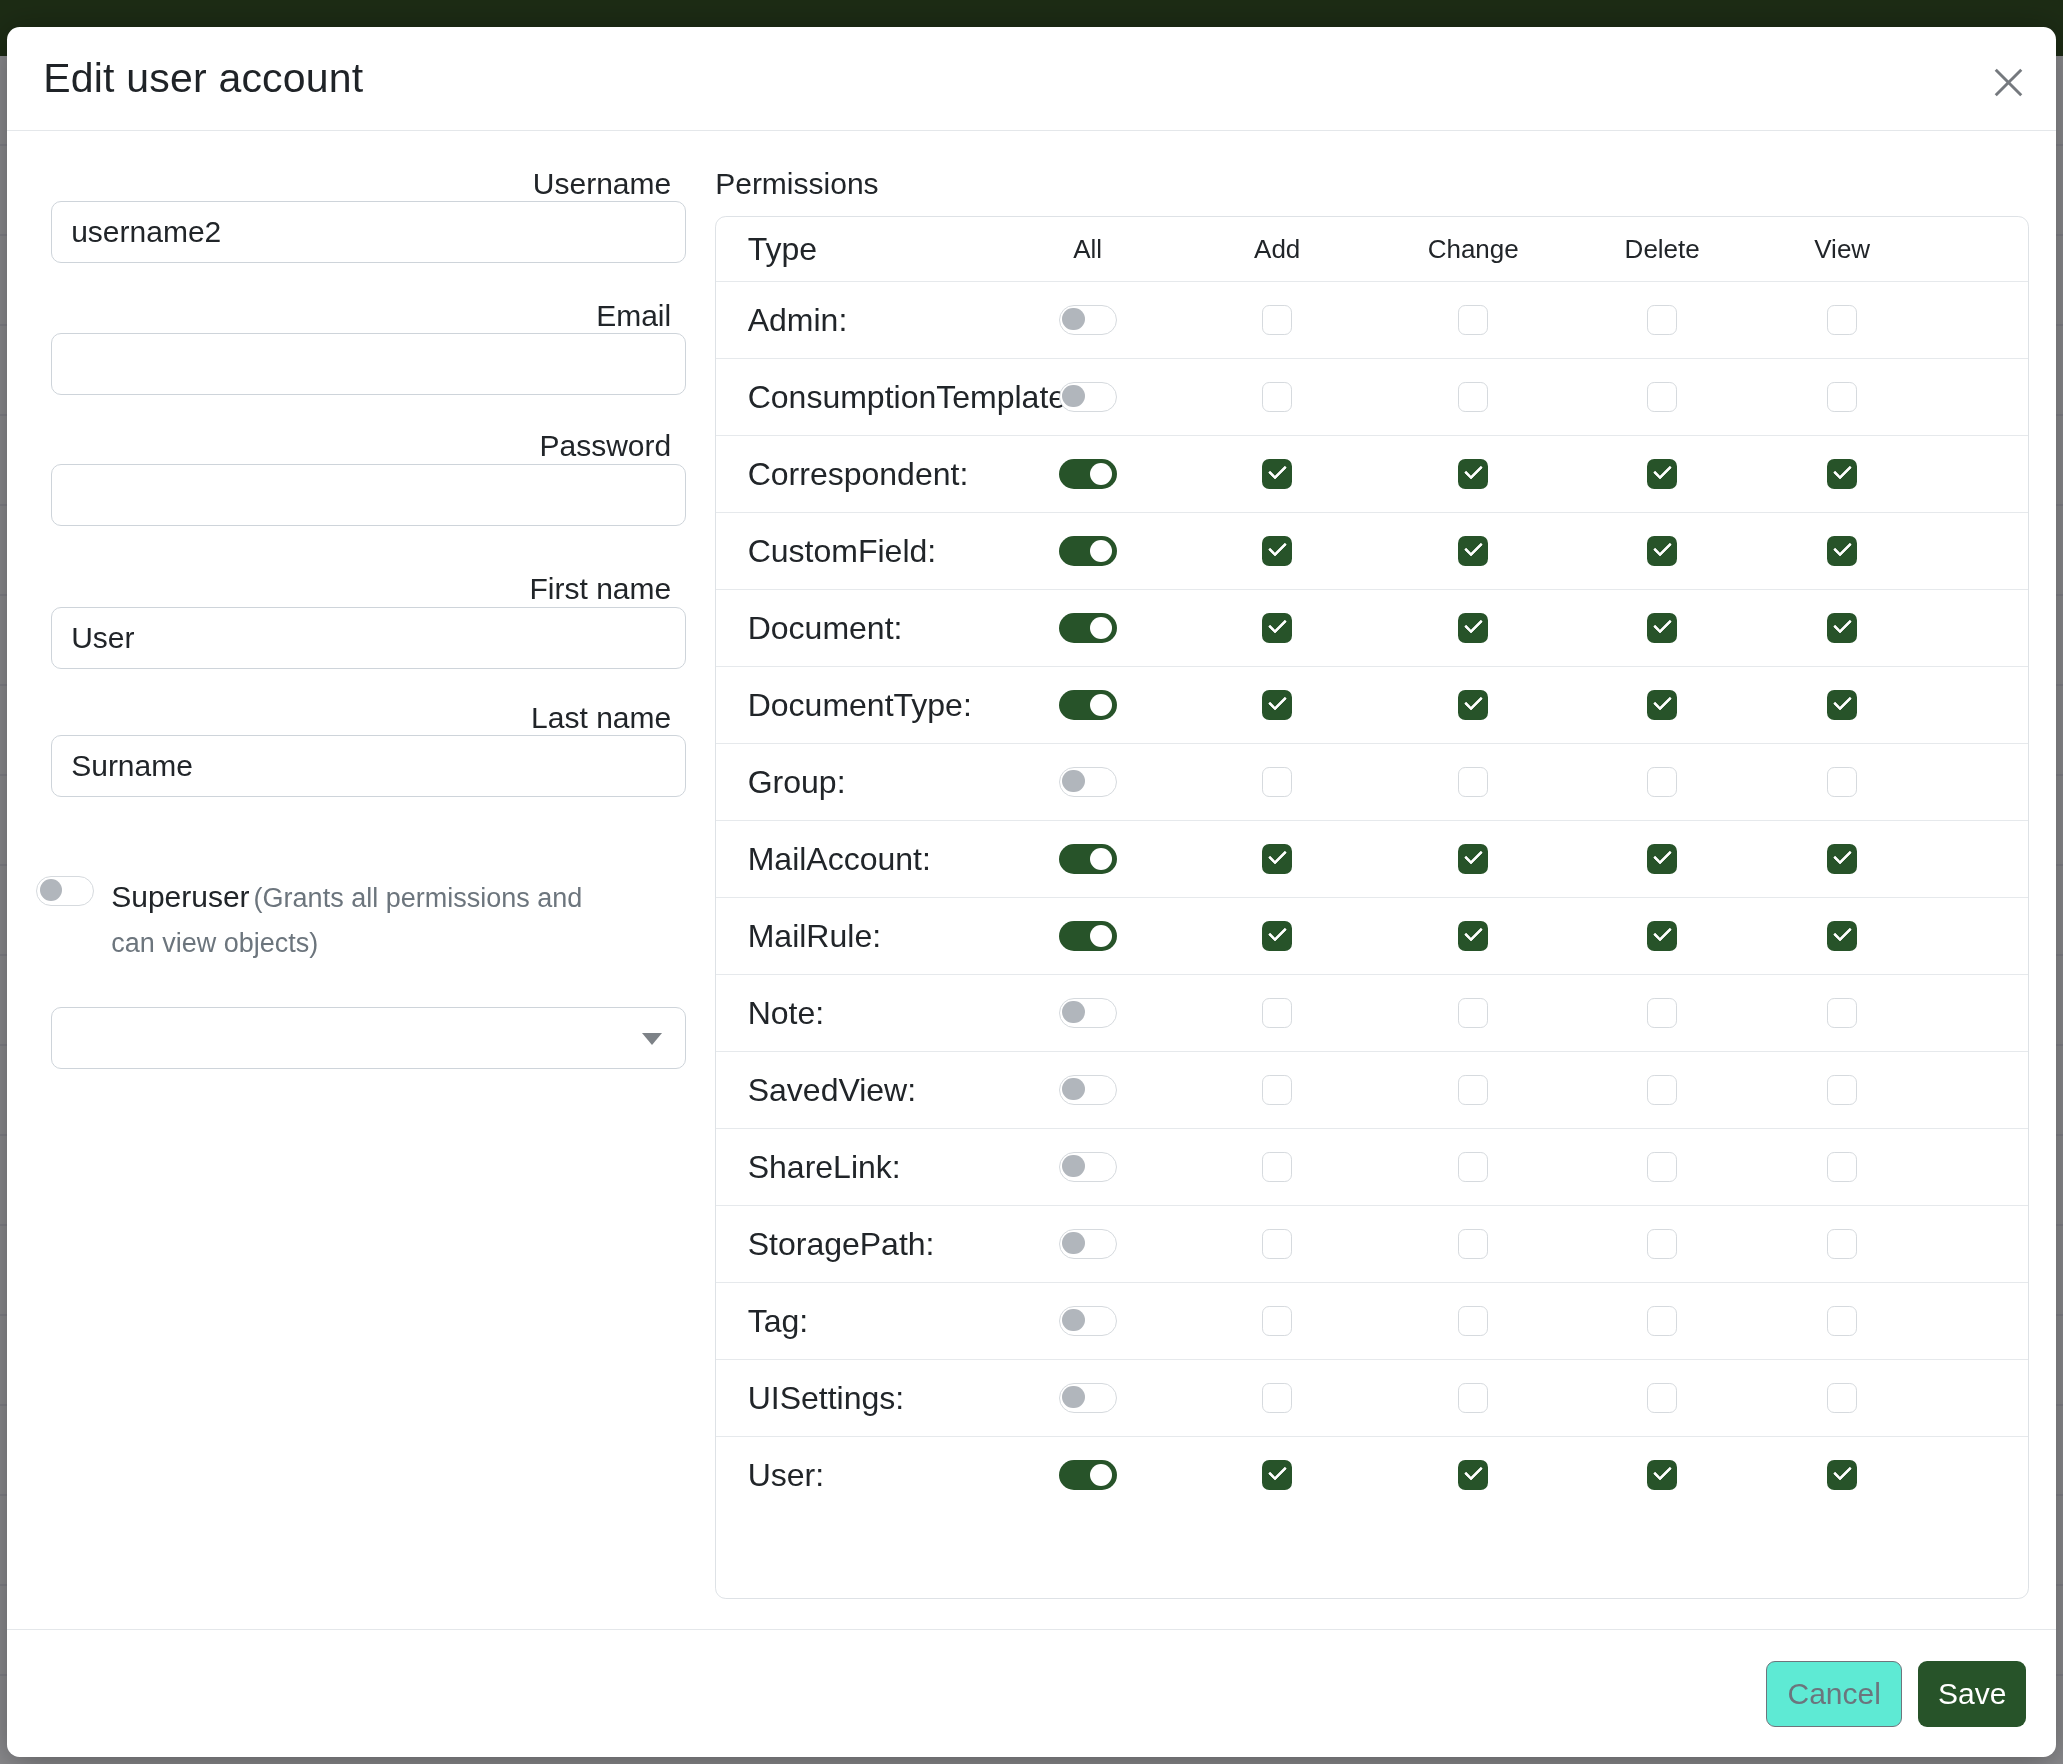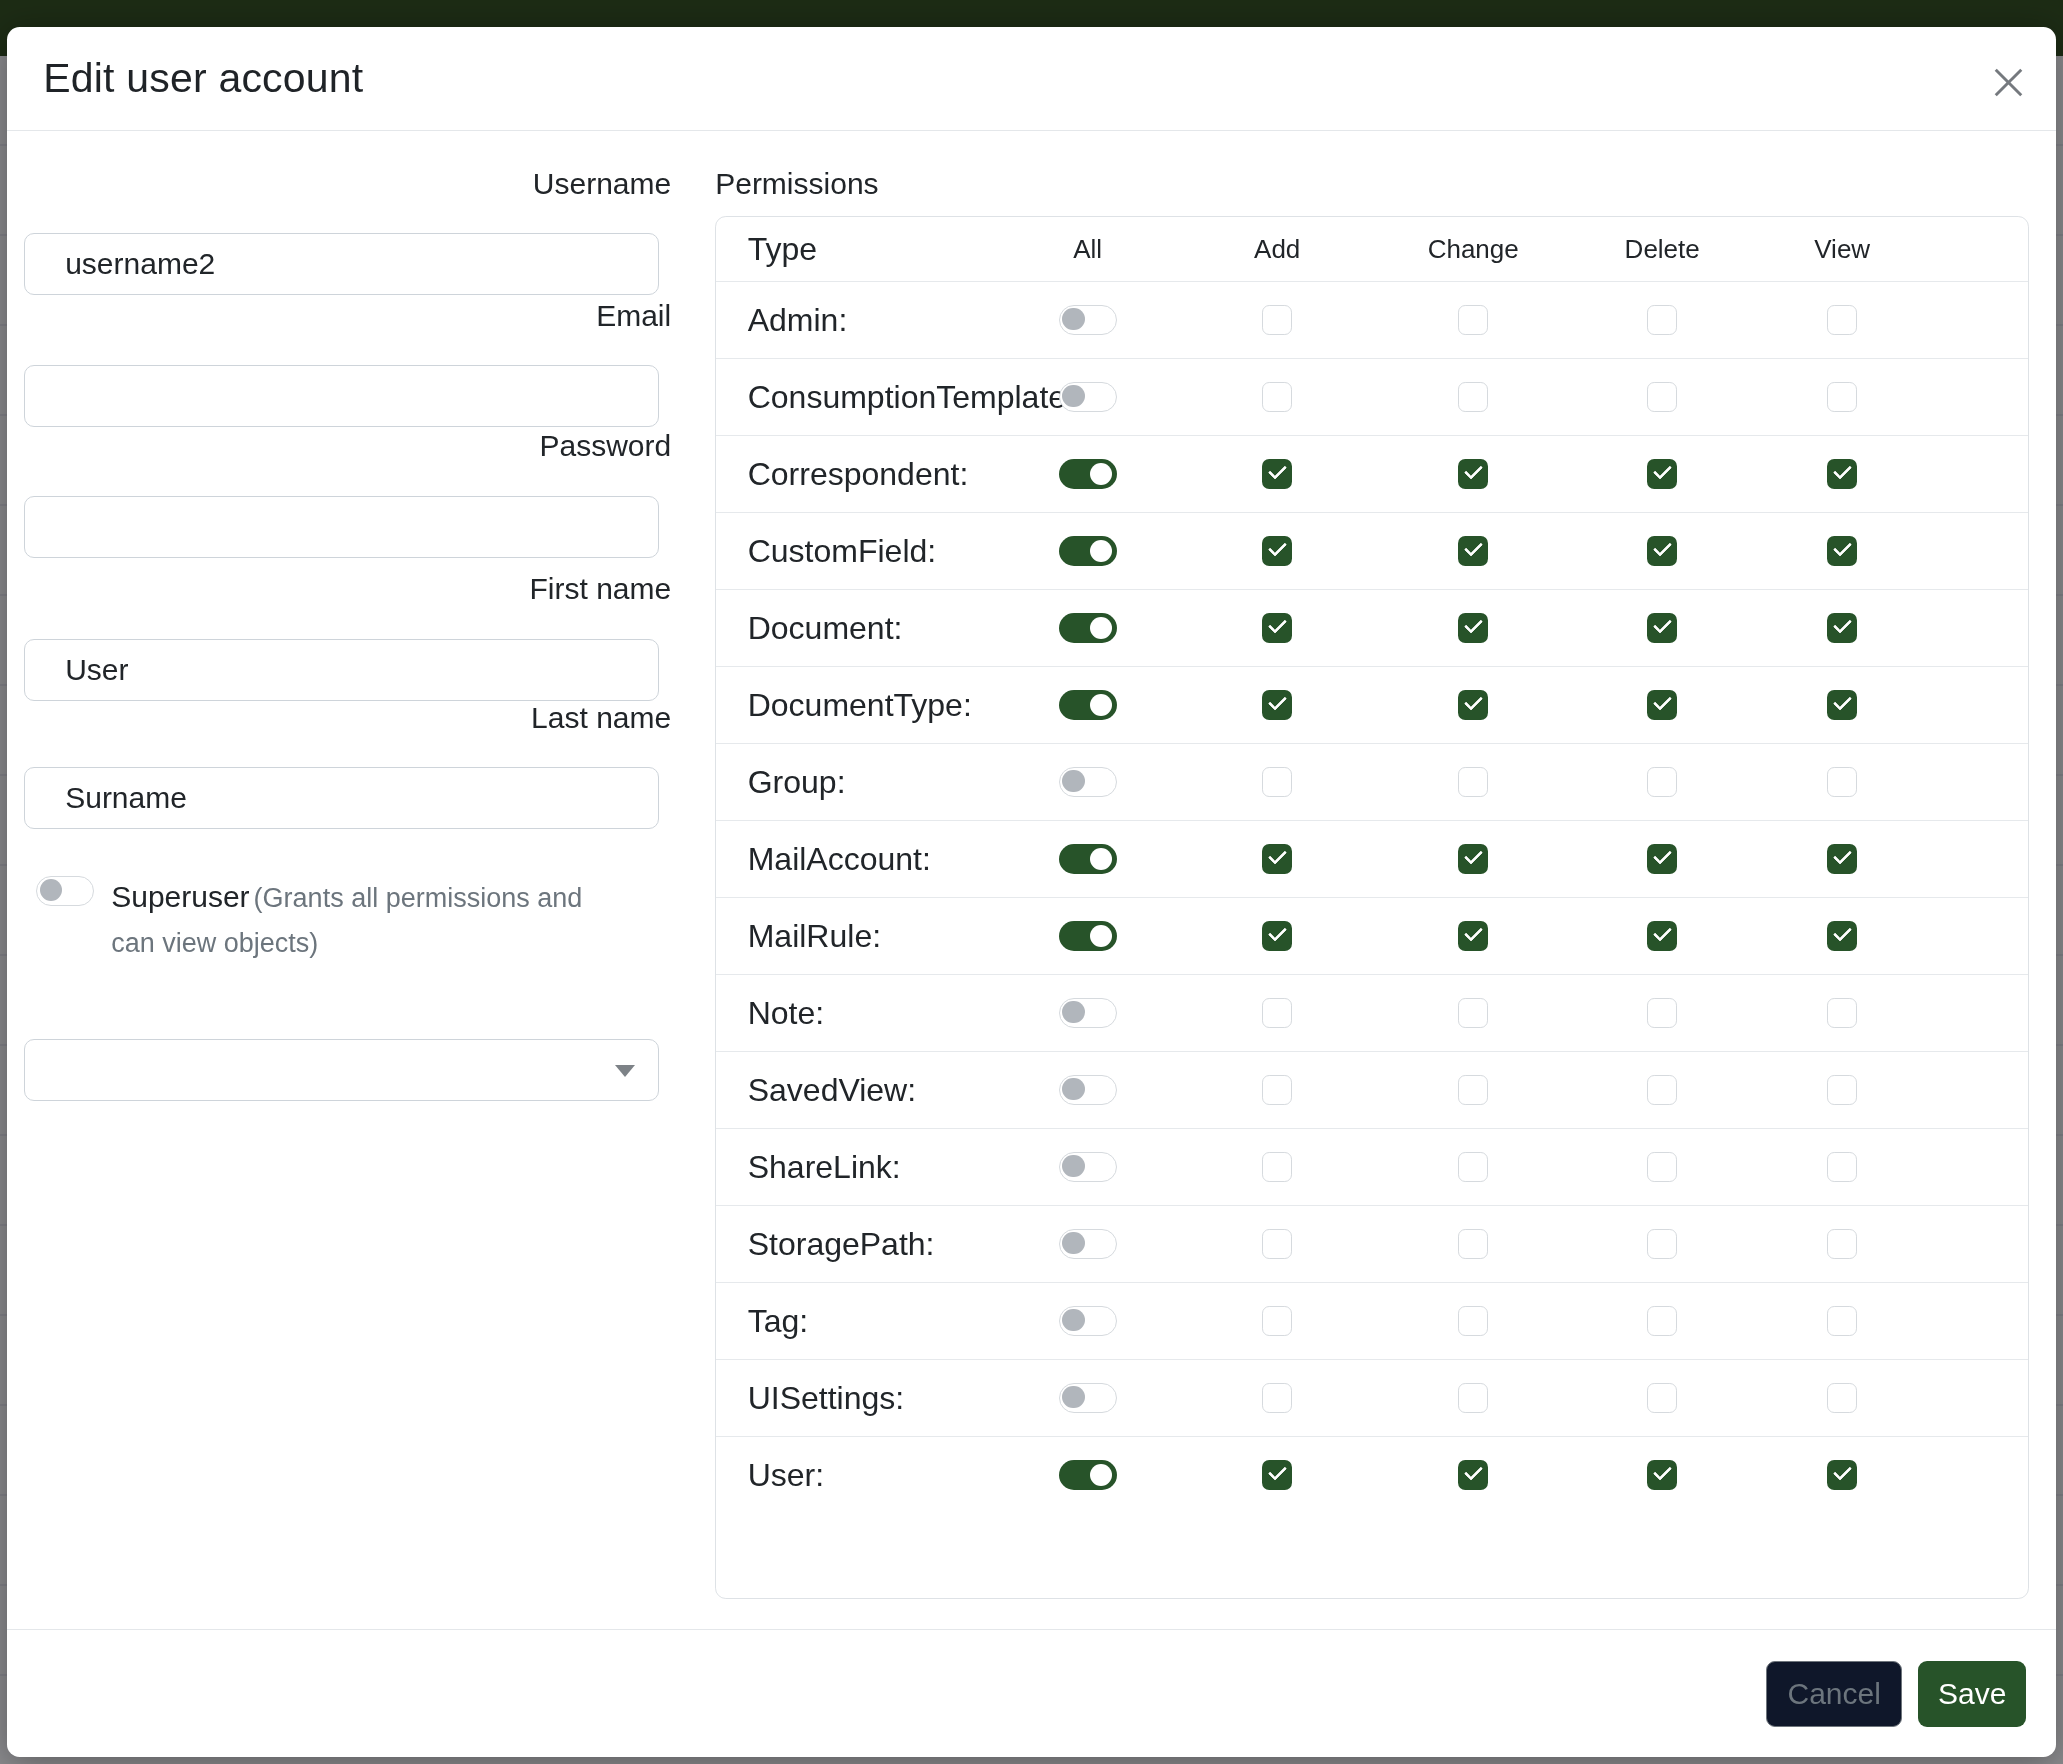--- a/index.html
+++ b/index.html
@@ -31,24 +31,24 @@
     display:flex; align-items:center; padding-left:36px;text-align:right;
   }
   .modal-title { font-size:41px; font-weight:500; color:#1f2327; letter-spacing:0.2px; }
   .close-btn {
     position:absolute; top:29px; right:21.6px; width:52px; height:52px;
     display:flex; align-items:center; justify-content:center; cursor:pointer;
   }
   
   .field-label { position:absolute; left:29px; width:635px; font-size:30px; color:#212529;text-align:right; }
   .text-input, .select-box {
-    position:absolute; left:17px; width:635px; height:62px;
+    position:absolute; left:44px; width:635px; height:62px;
     border:1.8px solid #ced4da; border-radius:10px; background:#fff;
-    font-size:30px; color:#212529; padding:0 40px;
-    font-family:"Liberation Sans","DejaVu Sans",sans-serif; outline:none;margin-top:32px;
+    font-size:30px; color:#212529; padding:0 19px;
+    font-family:"Liberation Sans","DejaVu Sans",sans-serif; outline:none;
   }
   .check-row { position:absolute; left:29px; width:635px; display:flex; align-items:flex-start; }
   .check-row .lbl { font-size:30px; font-weight:500; margin-left:9px; line-height:41px; }
   .hint { font-size:27px; font-weight:400; color:#6c757d; }
   .su-text { width:504px; margin-left:17px; line-height:41px; }
   
   .switch { width:58px; height:30px; border-radius:15.3px; position:relative; flex:none; cursor:pointer; }
   .switch.on  { background:var(--accent); }
   .switch.off { background:#fff; border:1.8px solid #d6dade; }
   .switch .knob { position:absolute; border-radius:50%; }
@@ -85,21 +85,21 @@
   .cell.type { justify-content:flex-start; padding-left:31.5px; font-size:32px; white-space:nowrap; }
   .head-cell { font-size:26px; color:#212529; }
   
   .modal-footer {
     position:absolute; left:0; right:0; bottom:0; height:128px;
     border-top:1.8px solid #e4e7ea;
     display:flex; align-items:center; justify-content:flex-end;
     gap:16px; padding-right:30px;
   }
   .btn { height:66px; border-radius:9px; font-size:30px; display:flex; align-items:center; justify-content:center; cursor:pointer; font-family:inherit; }
-  .btn-cancel { width:136px; background:#0f172a; border:1.8px solid #6e757c; color:#6c757d; }
+  .btn-cancel { width:136px; background:#5eead4; border:1.8px solid #6e757c; color:#6c757d; }
   .btn-save { width:108px; background:var(--accent); border:none; color:#fff; }
 </style>
 </head>
 <body>
 
 <div class="bg-rows"></div>
 <div class="bg-topbar" style="background: rgb(29, 44, 21);"></div>
 
 <div class="modal">
 

